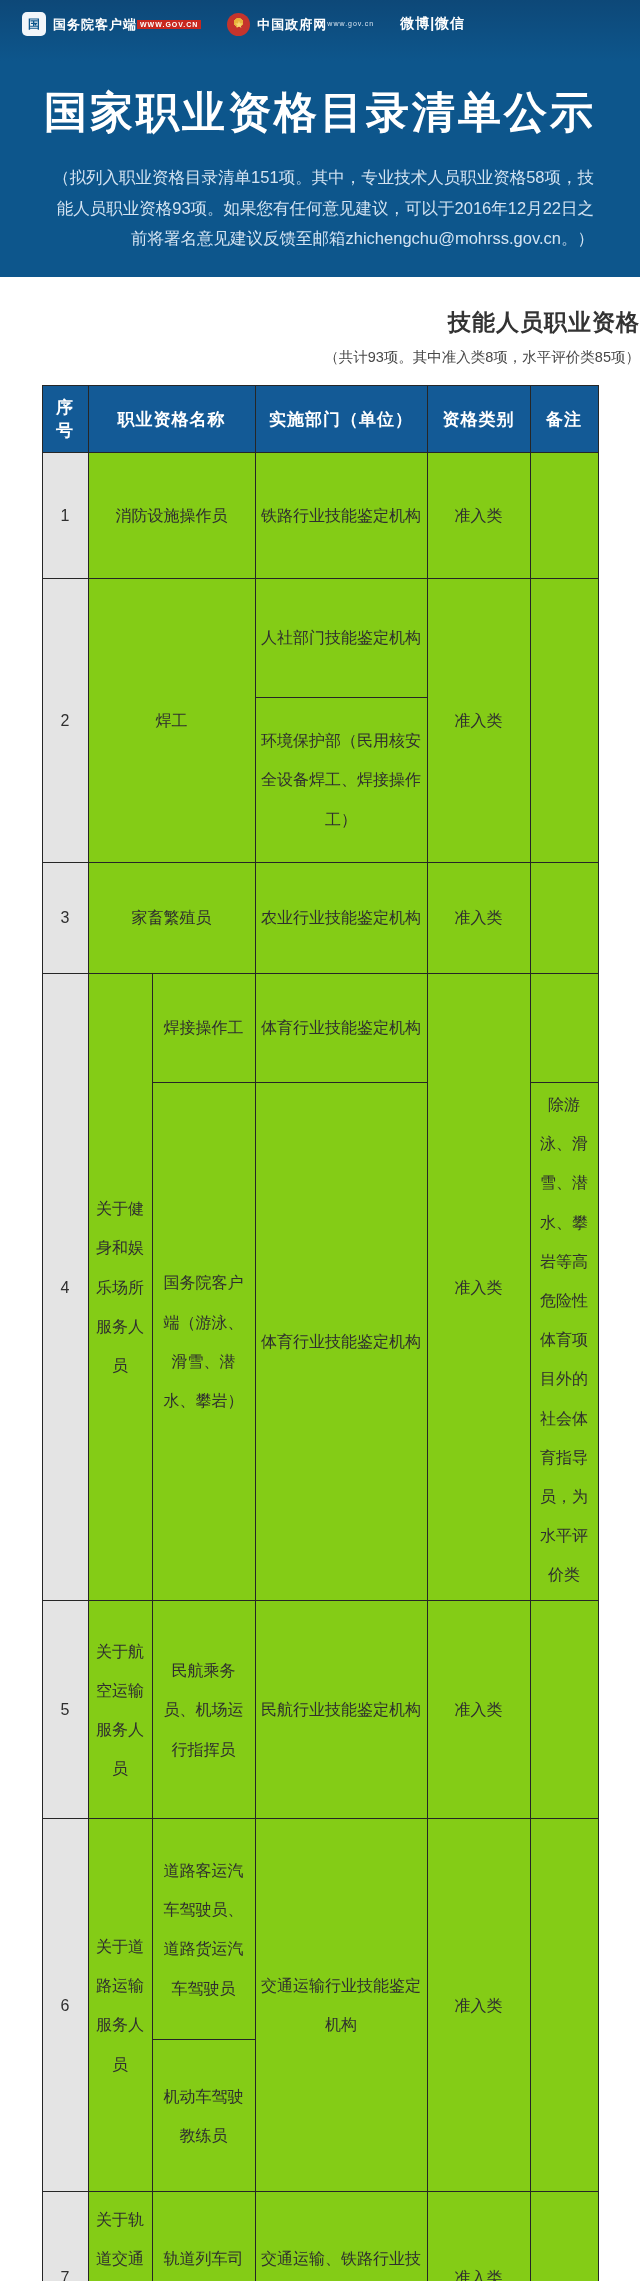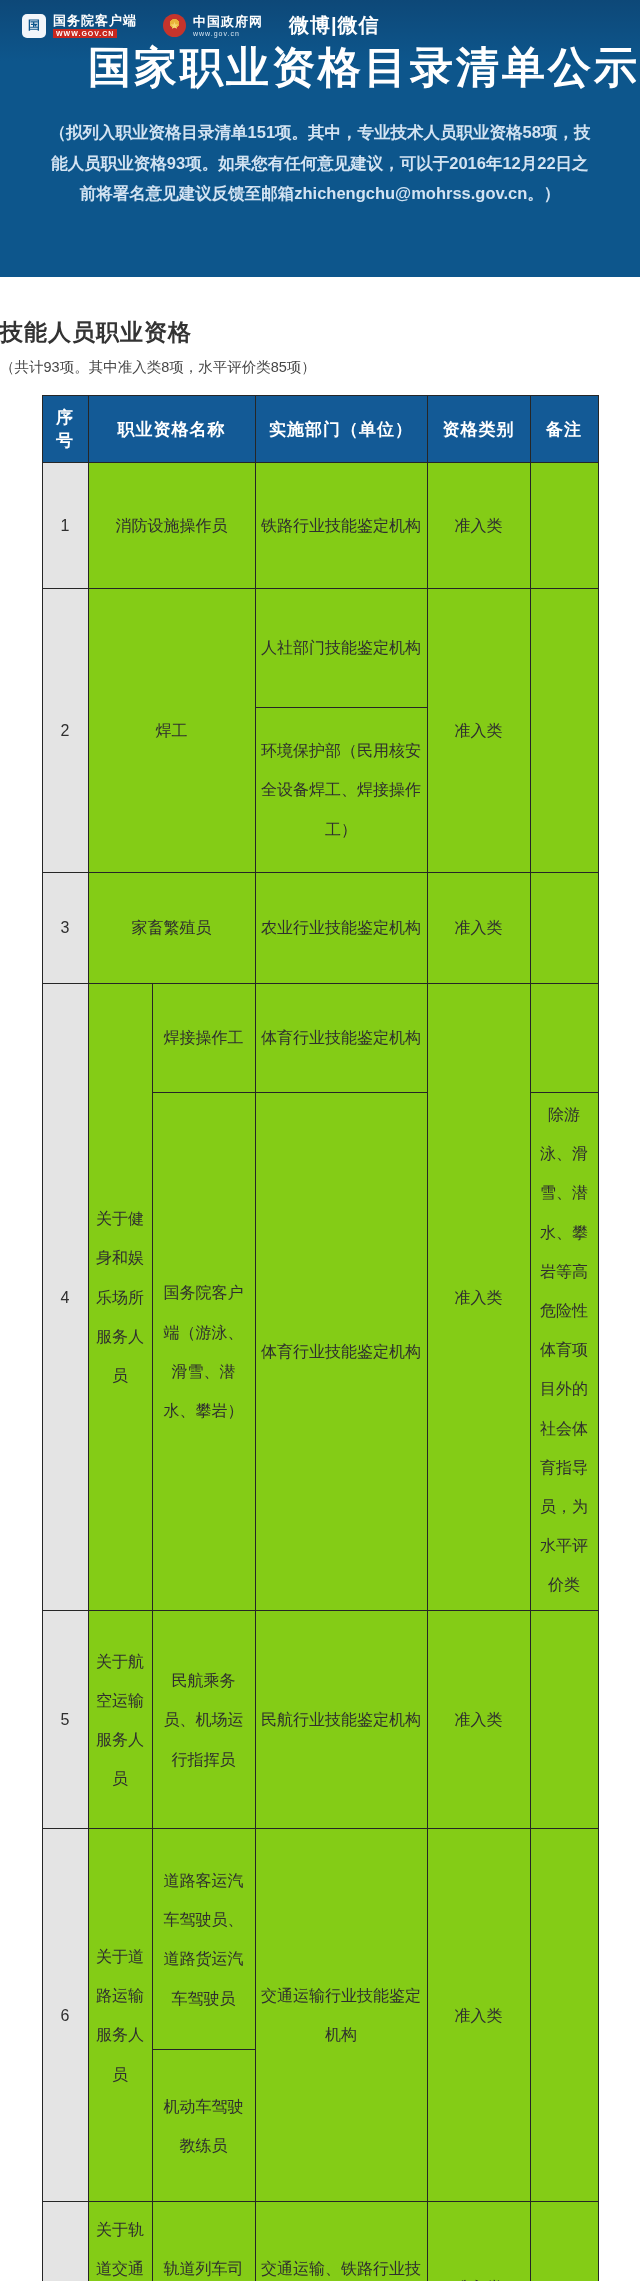--- a/index.html
+++ b/index.html
@@ -19,46 +19,46 @@
     display:flex; align-items:center;
     padding:12px 22px 0 22px; gap:26px;
   }
   .logo-group{ display:flex; align-items:center; gap:7px; cursor:pointer; }
   .app-icon{
     width:24px; height:24px; border-radius:5px;
     background:#f2f6fa; color:#0d568c;
     display:flex; align-items:center; justify-content:center;
     font-size:12px; font-weight:bold;
   }
-  .logo-text-col{ display:flex; flex-direction:column; line-height:1; }
+  .logo-text-col{ display:flex; line-height:1; }
   .logo-title{ color:#ffffff; font-size:13px; font-weight:bold; letter-spacing:1px; }
   .logo-badge{
     margin-top:2px; background:#c8271e; color:#ffffff;
     font-size:7px; letter-spacing:1px; padding:1px 3px; align-self:flex-start;
     font-weight:bold;
   }
   .emblem-icon{
     width:23px; height:23px; border-radius:50%;
     background:radial-gradient(circle at 50% 42%, #e8b33a 0 26%, #c5342c 27% 100%);
     display:flex; align-items:center; justify-content:center;
     color:#f7d774; font-size:10px;
   }
   .logo-sub{ margin-top:2px; color:#d9e6f2; font-size:7px; letter-spacing:1px; }
-  .social-links{ color:#ffffff; font-size:20px; font-weight:bold; letter-spacing:1px; cursor:pointer; }
+  .social-links{ color:#ffffff; font-size:14px; font-weight:bold; letter-spacing:1px; cursor:pointer; }
   .hero-title{
-    text-align:right;
+    margin-top:48px; text-align:center;
     color:#ffffff; font-size:43px; font-weight:bold; letter-spacing:3px;
     white-space:nowrap;
   }
   .hero-desc{
-    width:548px; margin:20px auto 2px auto; text-align:center;
-    color:#d3e3f2; font-size:16.5px; line-height:1.85; font-weight:bold;
+    width:548px; margin:20px auto 2px auto; text-align:right;
+    color:#d3e3f2; font-size:16.5px; line-height:1.85; font-weight:normal;
   }
   
-  .section-head{ padding-top:40px; text-align:left; }
+  .section-head{ padding-top:30px; text-align:right; }
   .section-title{ font-size:23px; font-weight:bold; color:#333333; letter-spacing:1px; }
   .section-subtitle{ margin-top:10px; font-size:14.5px; color:#474747; }
   
   table.qual{
     margin:18px auto 8px auto;
     border-collapse:collapse; table-layout:fixed;
     width:556px;
   }
   table.qual th, table.qual td{
     border:1.5px solid #262626;

